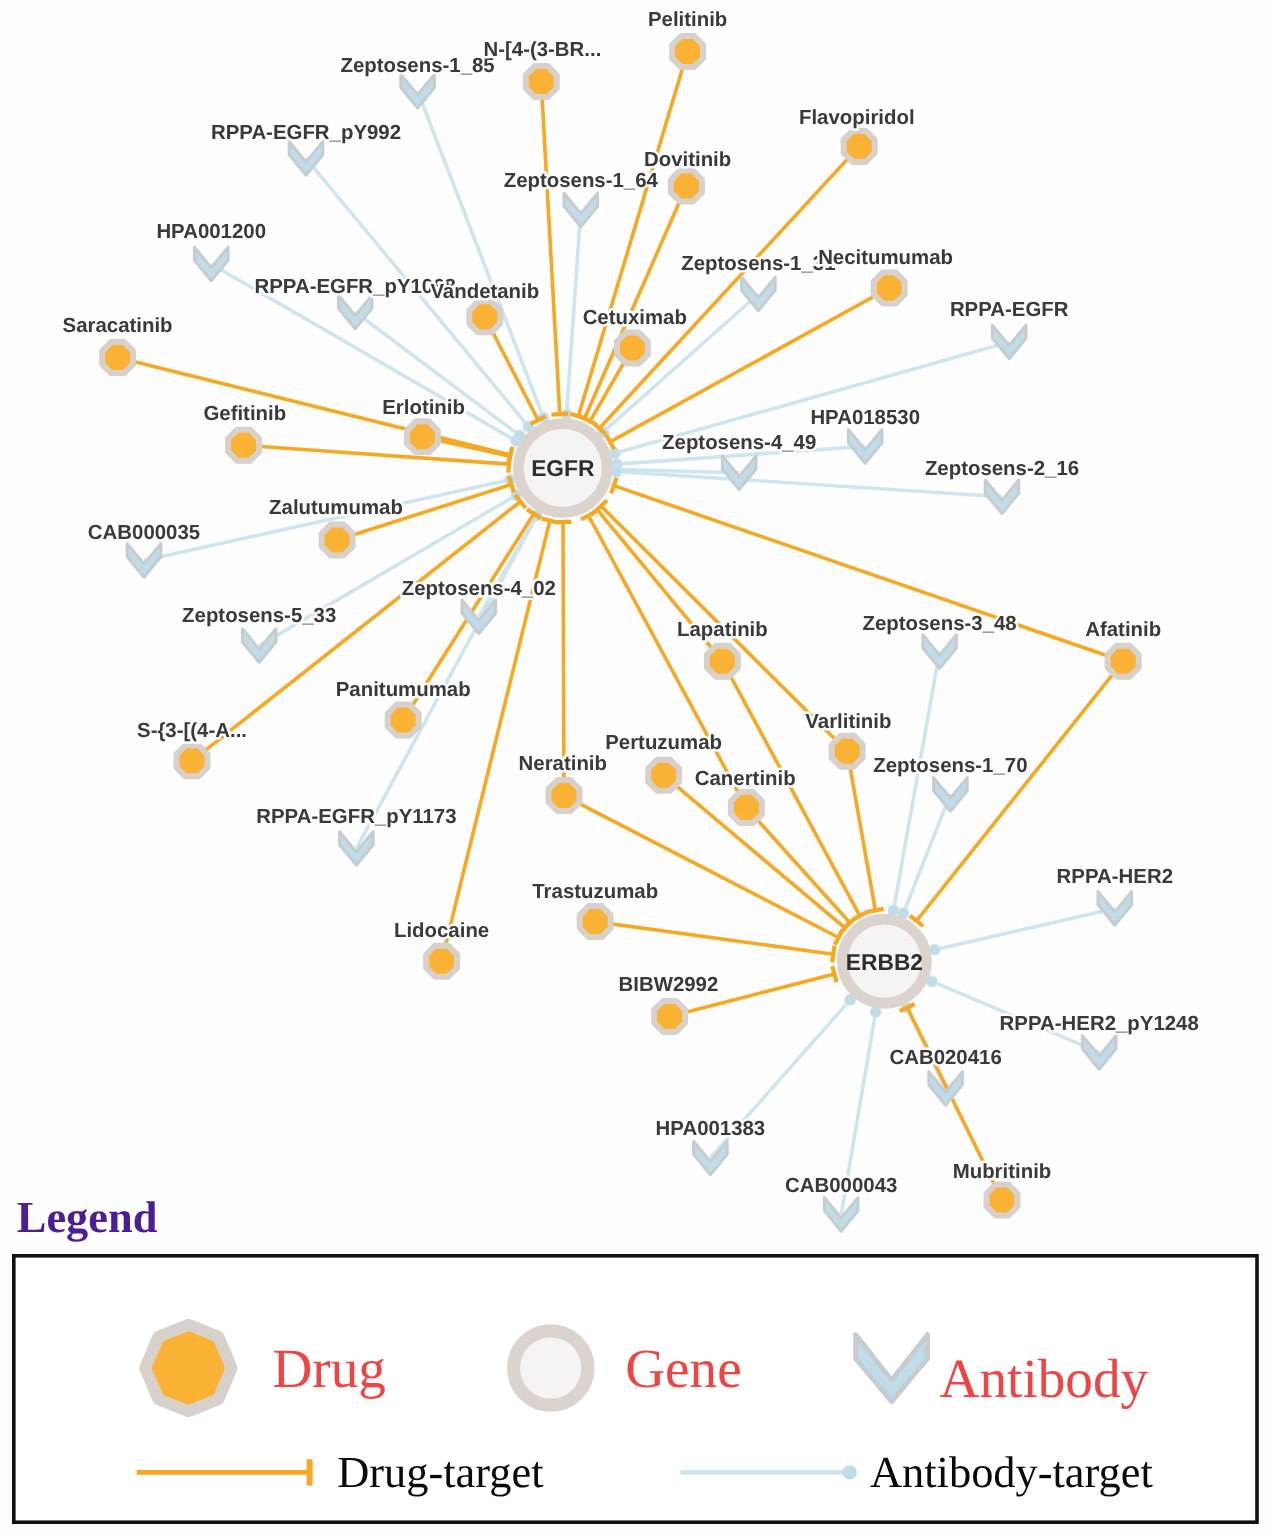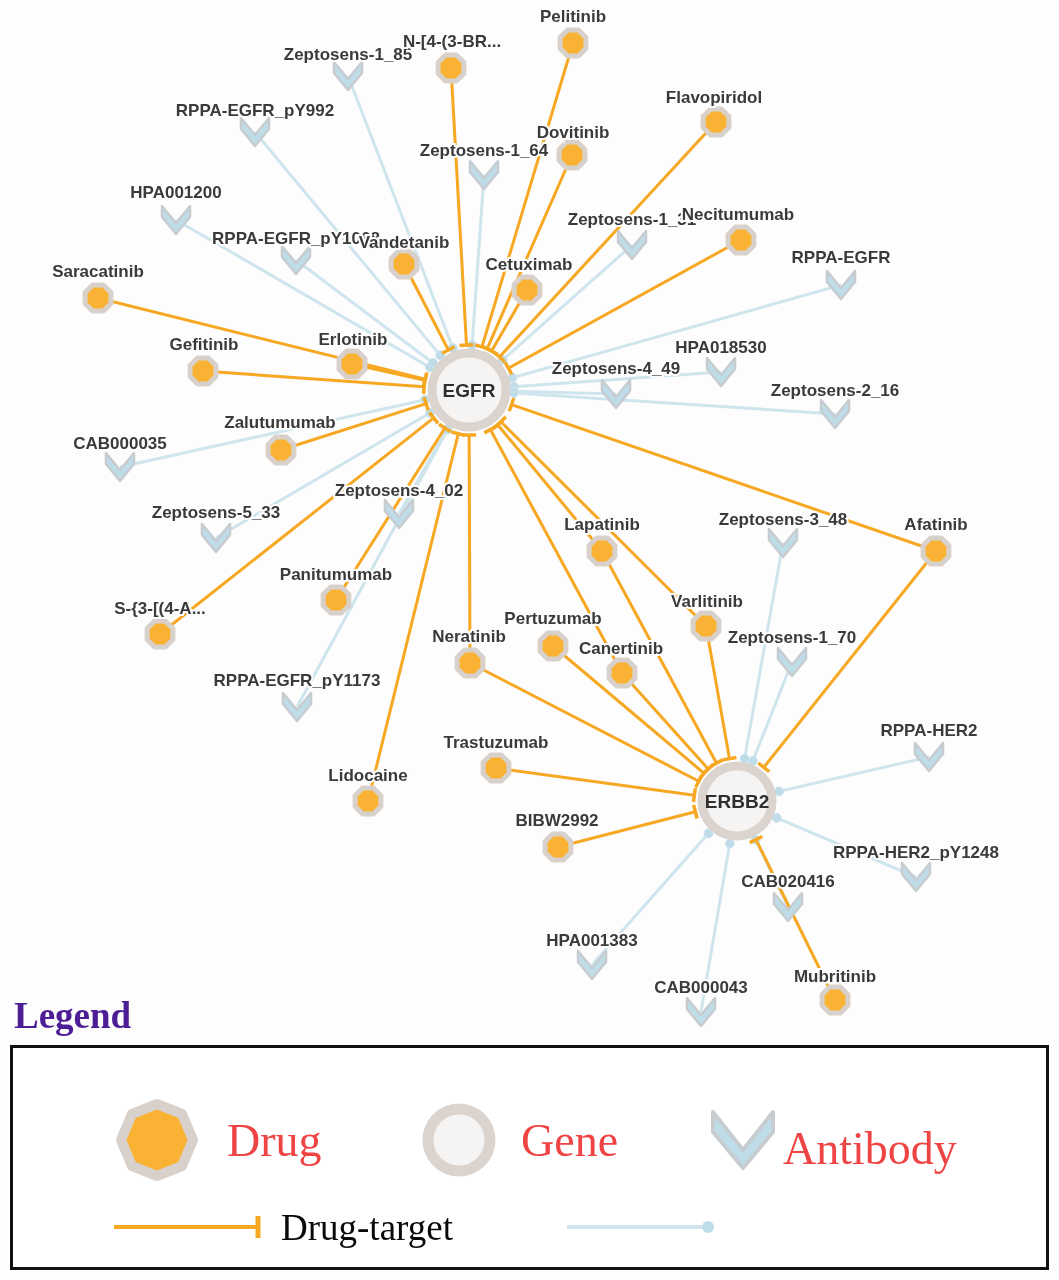--- a/index.html
+++ b/index.html
@@ -242,15 +242,16 @@
     <svg class="lg-abs" style="left:95px;top:164px" width="168" height="30" viewBox="0 0 168 30">
       <line x1="6" y1="15" x2="150" y2="15" stroke="#F7A823" stroke-width="4"></line>
       <line x1="150" y1="4" x2="150" y2="26" stroke="#F7A823" stroke-width="5"></line>
     </svg>
     <span class="lg-abs lg-small" style="left:268px;top:158px">Drug-target</span>
 
     <svg class="lg-abs" style="left:548px;top:164px" width="164" height="30" viewBox="0 0 164 30">
       <line x1="6" y1="15" x2="145" y2="15" stroke="#CFE5EE" stroke-width="4"></line>
       <circle cx="147" cy="15" r="6" fill="#BEDDE9"></circle>
     </svg>
+    <span class="lg-abs lg-small" style="left:712px;top:158px">Antibody-target</span>
 
   </div>
 </div>
 
 </body></html>

